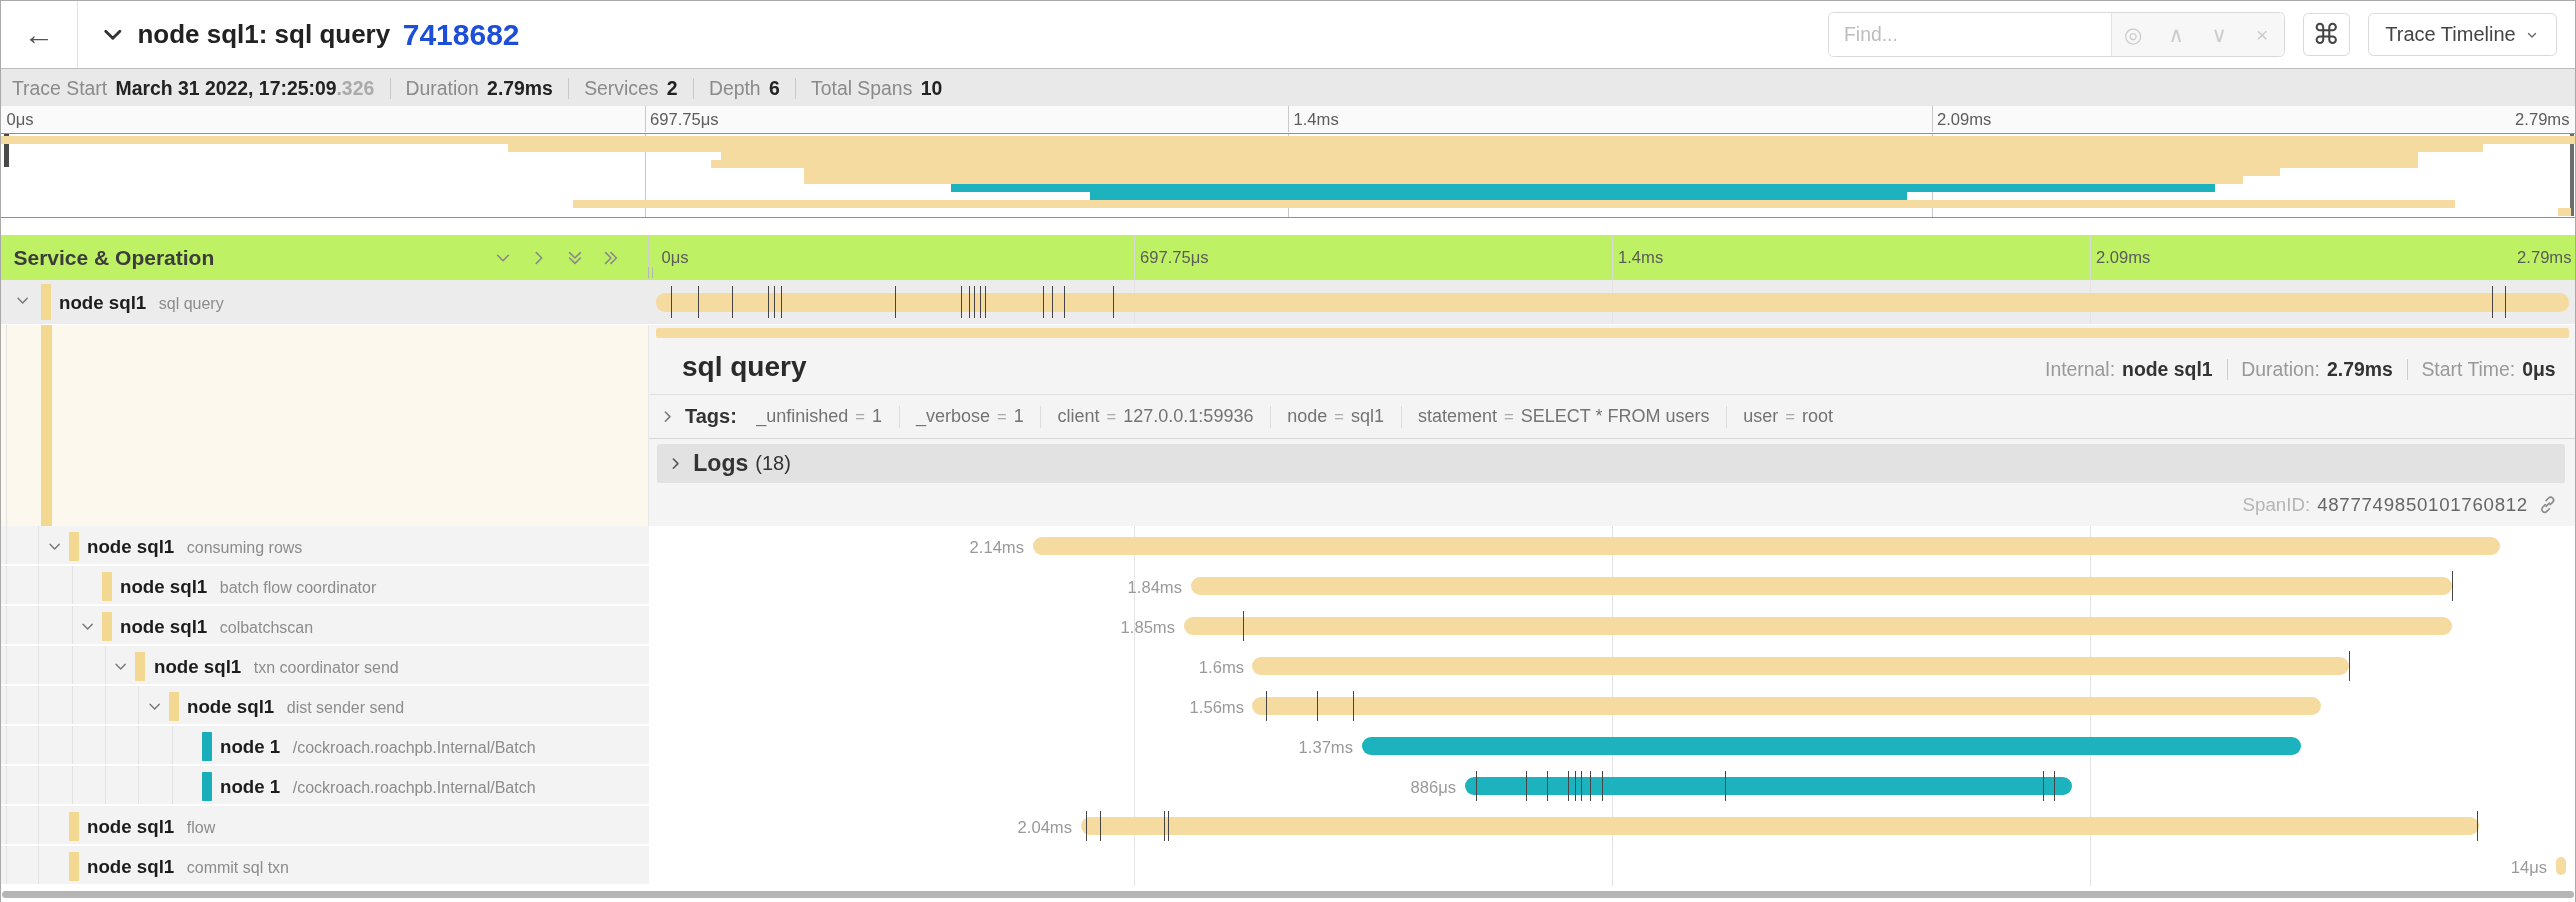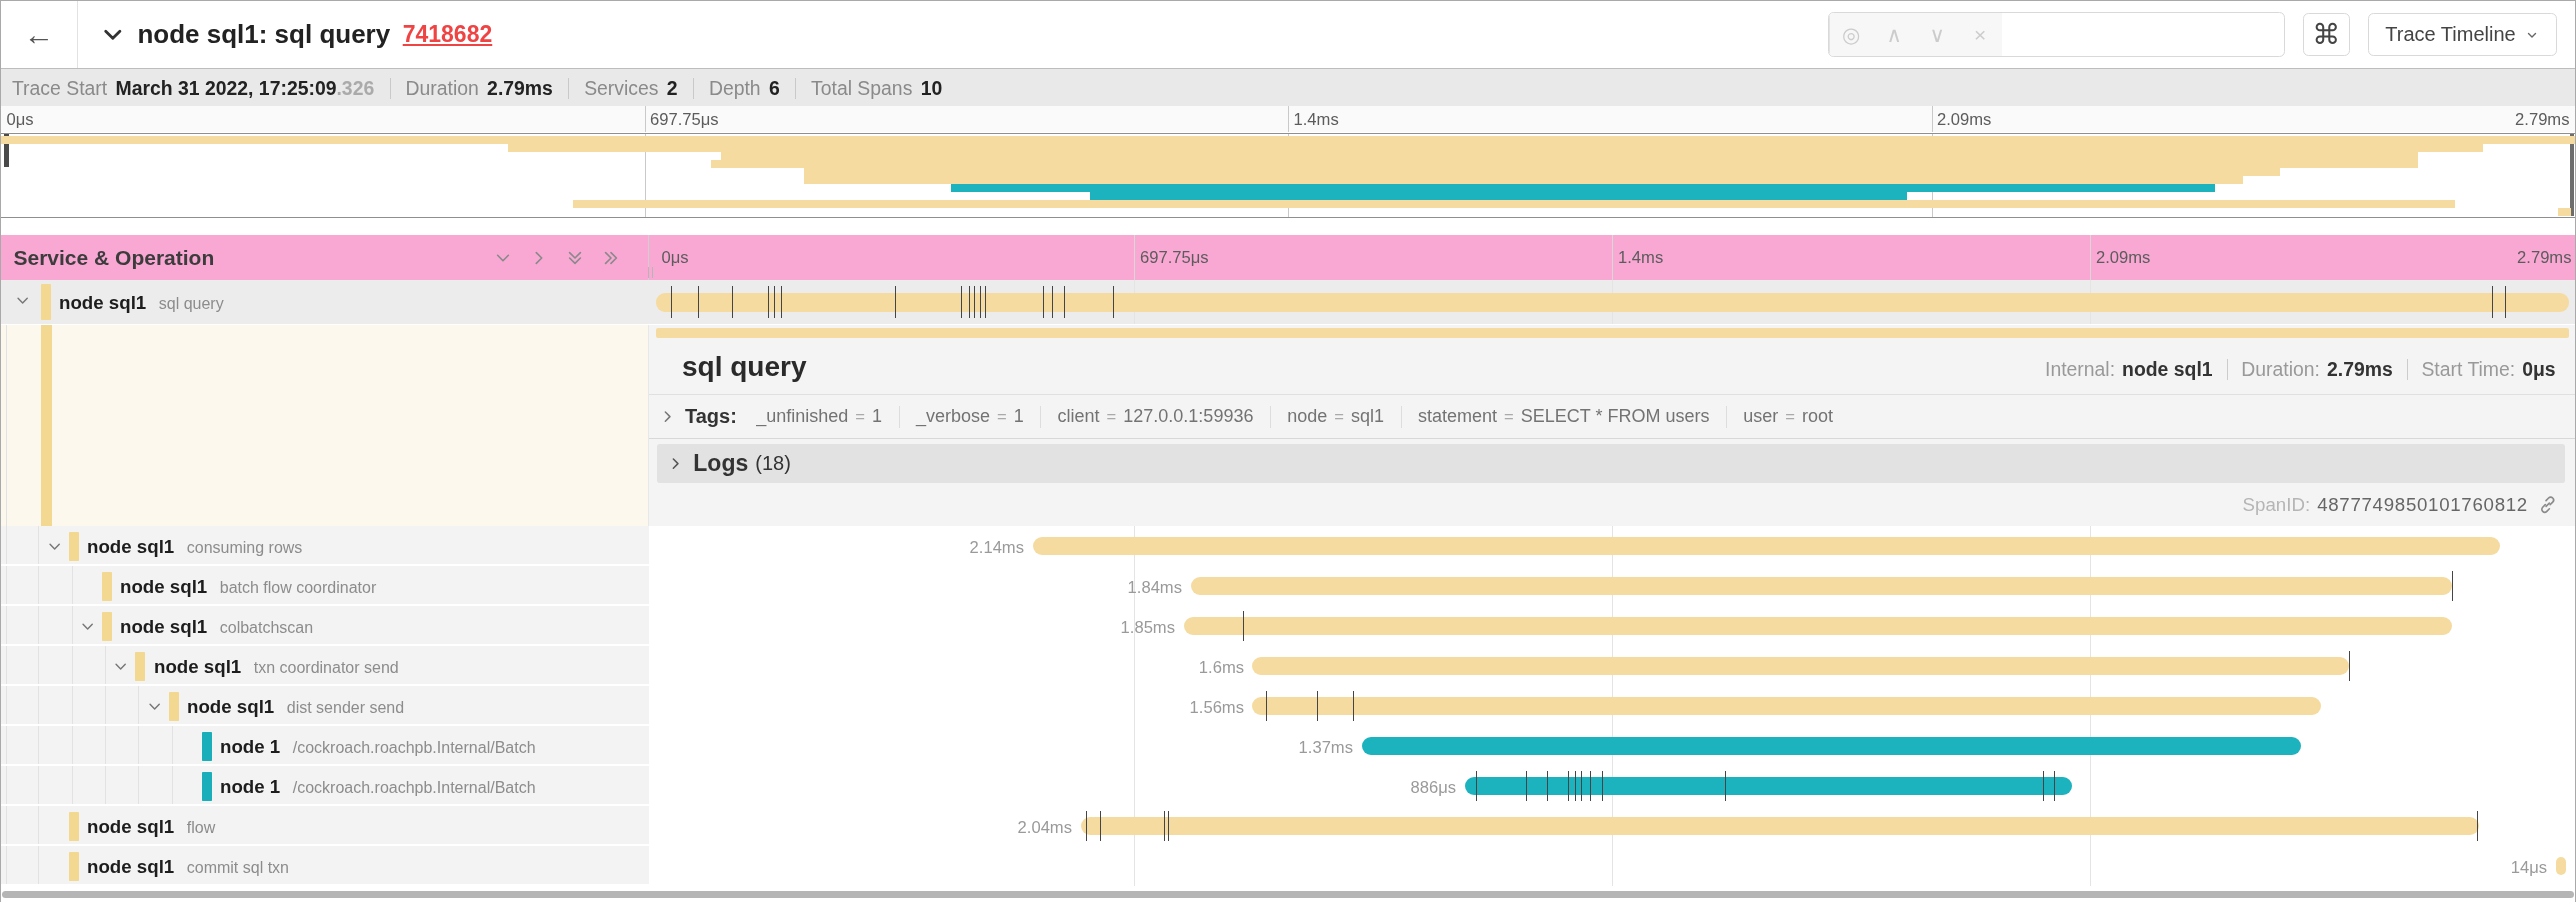--- a/index.html
+++ b/index.html
@@ -4,21 +4,21 @@
 <style>
   html,body{margin:0;padding:0;background:#fff;}
   .app{position:relative;width:2576px;height:903px;background:#fff;border:0.7px solid #a9a9a9;
        box-sizing:border-box;font-family:"Liberation Sans",sans-serif;overflow:hidden;}
   
   .hdr{position:absolute;left:0;top:0;width:100%;height:67px;background:#fff;display:flex;align-items:center;}
   .back-btn{width:76px;height:67px;border:none;background:#fff;font-size:30.5px;color:#555;cursor:pointer;}
   .hdr-div{width:0.7px;height:67px;background:#e2e2e2;}
   .hdr-title-wrap{display:flex;align-items:center;margin-left:23.6px;gap:12.5px;}
   .hdr-title{font-size:26px;font-weight:bold;color:#222;}
-  .hdr-id{font-size:23px;color:#ef4444;font-weight:bold;text-decoration:underline;}
+  .hdr-id{font-size:30px;color:#1d4ed8;font-weight:bold;}
   .hdr-right{margin-left:auto;display:flex;align-items:center;gap:18px;margin-right:18px;}
   .find-group{display:flex;align-items:stretch;height:43px;border:0.7px solid #d9d9d9;border-radius:5.5px;overflow:hidden;background:#fff;width:455px;}
   .find-input{border:none;outline:none;flex:1;font-size:19.4px;padding:0 15.3px;color:#555;font-family:"Liberation Sans",sans-serif;background:#fff;}
   .find-input::placeholder{color:#bdbdbd;}
   .find-btns{display:flex;align-items:center;background:#f7f7f7;border-left:0.7px solid #e3e3e3;}
   .find-btn{width:43px;height:43px;display:flex;align-items:center;justify-content:center;font-size:21px;color:#ccc;cursor:pointer;}
   .kbd-btn{width:47px;height:43px;border:0.7px solid #d9d9d9;border-radius:5.5px;background:#fff;font-size:28px;color:#444;cursor:pointer;display:flex;align-items:center;justify-content:center;}
   .view-btn{height:43px;border:0.7px solid #d9d9d9;border-radius:5.5px;background:#fff;font-size:20px;color:#444;cursor:pointer;display:flex;align-items:center;gap:9.7px;padding:0 16.6px;font-family:"Liberation Sans",sans-serif;}
   
   .infobar{position:absolute;left:0;top:67px;width:100%;height:39px;background:#e9e9e9;border-top:1.4px solid #bdbdbd;
@@ -29,21 +29,21 @@
   .inf-sep{width:0.7px;height:21px;background:#c9c9c9;margin:0 15.3px;}
   
   .miniruler{position:absolute;left:0;top:105px;width:100%;height:26px;background:#fafafa;}
   .minimap{position:absolute;left:0;top:132px;width:100%;height:85px;background:#fff;border-top:1.4px solid #8f8f8f;border-bottom:1.4px solid #8f8f8f;box-sizing:border-box;}
   .mm-band{position:absolute;height:7.6px;}
   .mm-grid{position:absolute;top:0;bottom:0;width:0.7px;background:#c9c9c9;}
   .mm-handle-l{position:absolute;left:2.8px;top:0;width:4.9px;height:33px;background:#4a4a4a;cursor:ew-resize;}
   .mm-handle-r{position:absolute;right:1.4px;top:0;width:3.5px;height:82px;background:#6d6d6d;cursor:ew-resize;}
   .ruler-lbl{position:absolute;top:4.2px;font-size:16.6px;color:#5c5c5c;}
   
-  .mainheader{position:absolute;left:0;top:234px;width:100%;height:46px;background:#f9a8d4;border-bottom:0.7px solid #d2d2d2;box-sizing:border-box;padding-left:24px;}
+  .mainheader{position:absolute;left:0;top:234px;width:100%;height:46px;background:#bef264;border-bottom:0.7px solid #d2d2d2;box-sizing:border-box;padding-left:24px;}
   .so-header{position:absolute;left:0;top:0;width:648px;height:46px;border-right:0.7px solid #cfcfcf;box-sizing:border-box;display:flex;align-items:center;}
   .so-title{font-size:21px;font-weight:bold;color:#3c3c3c;margin-left:12.5px;}
   .so-icons{margin-left:auto;display:flex;align-items:center;gap:18px;margin-right:28px;}
   .so-icons span{cursor:pointer;display:flex;}
   .resizer{position:absolute;right:-4.9px;bottom:2.8px;display:flex;gap:2.1px;cursor:col-resize;z-index:5;}
   .resizer i{display:block;width:1.4px;height:11px;background:#b5b5b5;}
   .main-ruler{position:absolute;left:648px;top:0;width:1928px;height:46px;}
   .grid{position:absolute;top:0;bottom:0;width:0.7px;background:#d8d8d8;}
   
   .rowzone{position:absolute;left:0;width:100%;}
@@ -95,20 +95,21 @@
       <span style="display:flex;">
         <svg width="23.6" height="23.6" viewBox="0 0 20 20" fill="none">
             <polyline points="4,7 10,13 16,7" stroke="#333" stroke-width="2.4" stroke-linecap="round" stroke-linejoin="round"></polyline>
           </svg>
       </span>
       <h1 class="hdr-title" style="margin:0;">node sql1: sql query</h1>
       <span class="hdr-id">7418682</span>
     </div>
     <div class="hdr-right">
       <div class="find-group">
+        <input class="find-input" placeholder="Find..." style="">
         <div class="find-btns">
           <span class="find-btn">◎</span>
           <span class="find-btn">∧</span>
           <span class="find-btn">∨</span>
           <span class="find-btn">×</span>
         </div>
       </div>
       <button class="kbd-btn">
           <span>⌘</span>
         </button>

